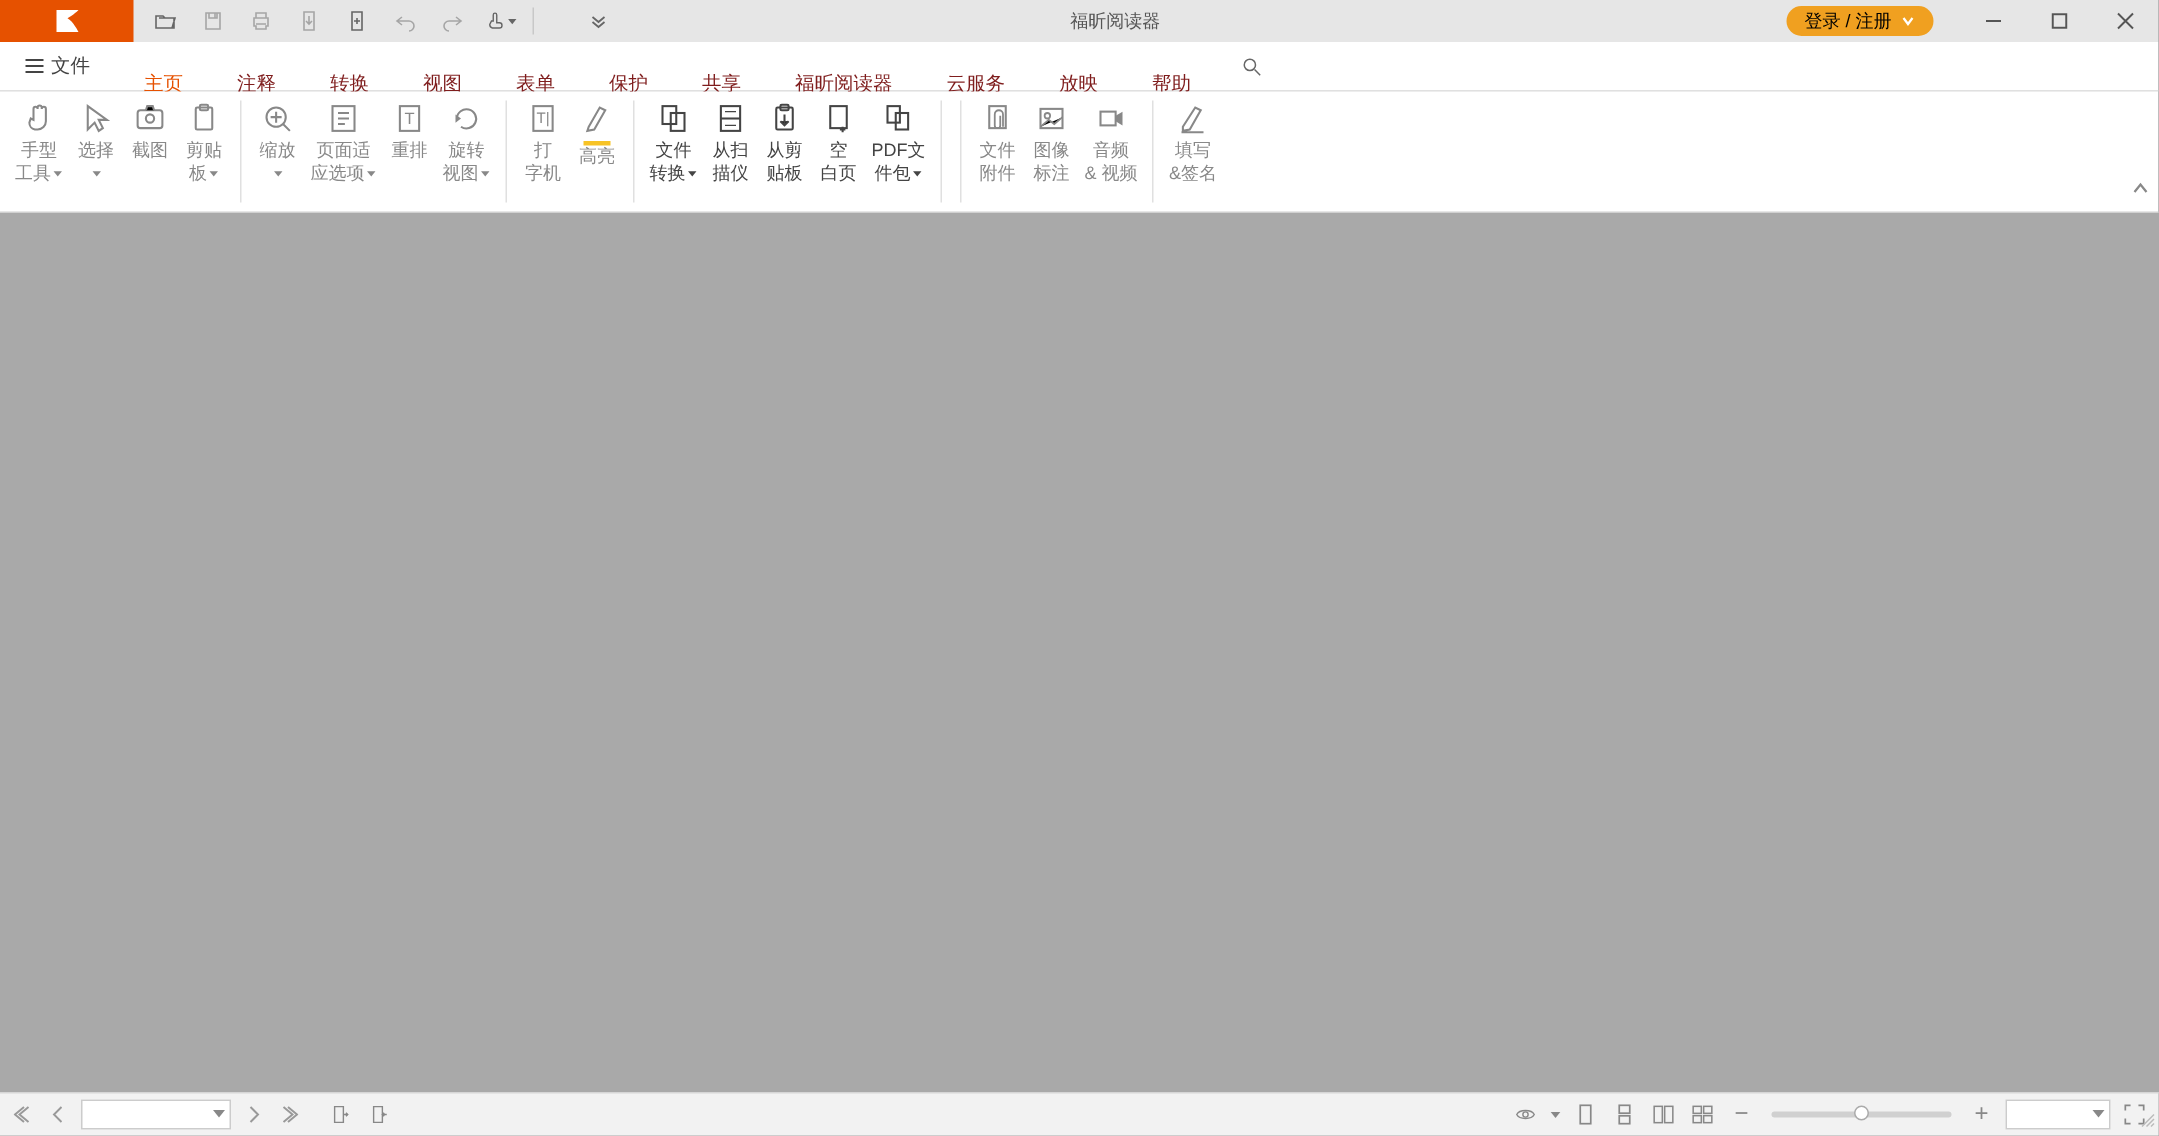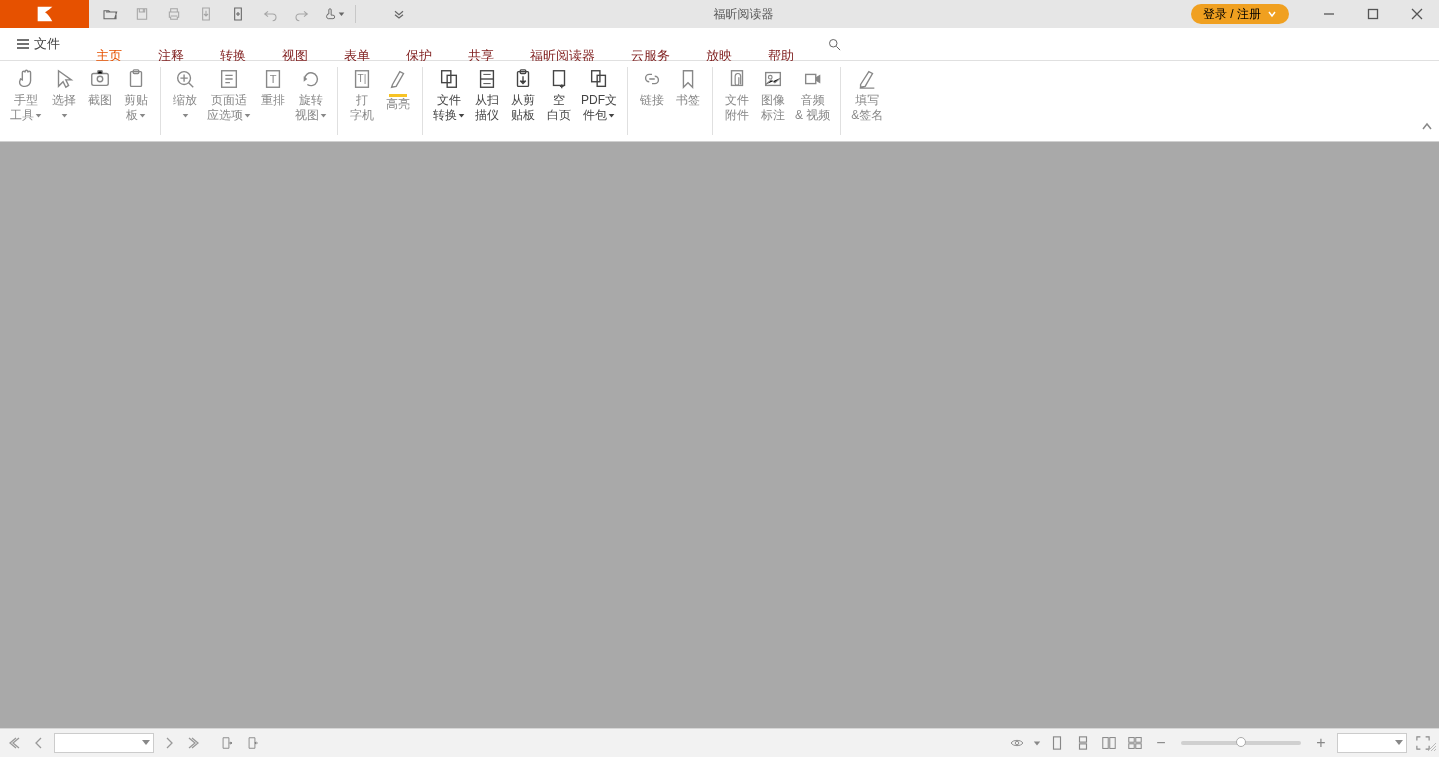--- a/index.html
+++ b/index.html
@@ -332,38 +332,20 @@
               <rect x="4" y="3" width="9" height="12" fill="none" stroke="currentColor" stroke-width="1.5"></rect>
               <rect x="10" y="8" width="9" height="12" fill="none" stroke="currentColor" stroke-width="1.5"></rect>
             </svg>
           </div>
           <div class="lbl">PDF文<br>件包<span class="caret"><svg viewBox="0 0 10 10">
                 <path fill="currentColor" d="M1 3 L9 3 L5 8 Z"></path>
               </svg></span></div>
         </div>
       </div>
       <div class="rsep"></div>
-      <div class="rgrp">
-        <div class="rbtn">
-          <div class="ico">
-            <svg viewBox="0 0 24 24">
-              <path fill="none" stroke="currentColor" stroke-width="1.5" d="M9 15 A4 4 0 0 1 9 7 L12 7 M15 9 A4 4 0 0 1 15 17 L12 17 M9 12 L15 12"></path>
-            </svg>
-          </div>
-          <div class="lbl">链接</div>
-        </div>
-        <div class="rbtn">
-          <div class="ico">
-            <svg viewBox="0 0 24 24">
-              <path fill="none" stroke="currentColor" stroke-width="1.5" d="M7 3 L17 3 L17 21 L12 16 L7 21 Z"></path>
-            </svg>
-          </div>
-          <div class="lbl">书签</div>
-        </div>
-      </div>
       <div class="rsep"></div>
       <div class="rgrp">
         <div class="rbtn">
           <div class="ico">
             <svg viewBox="0 0 24 24">
               <rect x="6" y="3" width="12" height="16" fill="none" stroke="currentColor" stroke-width="1.5"></rect>
               <path fill="none" stroke="currentColor" stroke-width="1.3" d="M14 10 L14 17 A2 2 0 0 1 10 17 L10 9 A3 3 0 0 1 16 9 L16 18"></path>
             </svg>
           </div>
           <div class="lbl">文件<br>附件</div>

